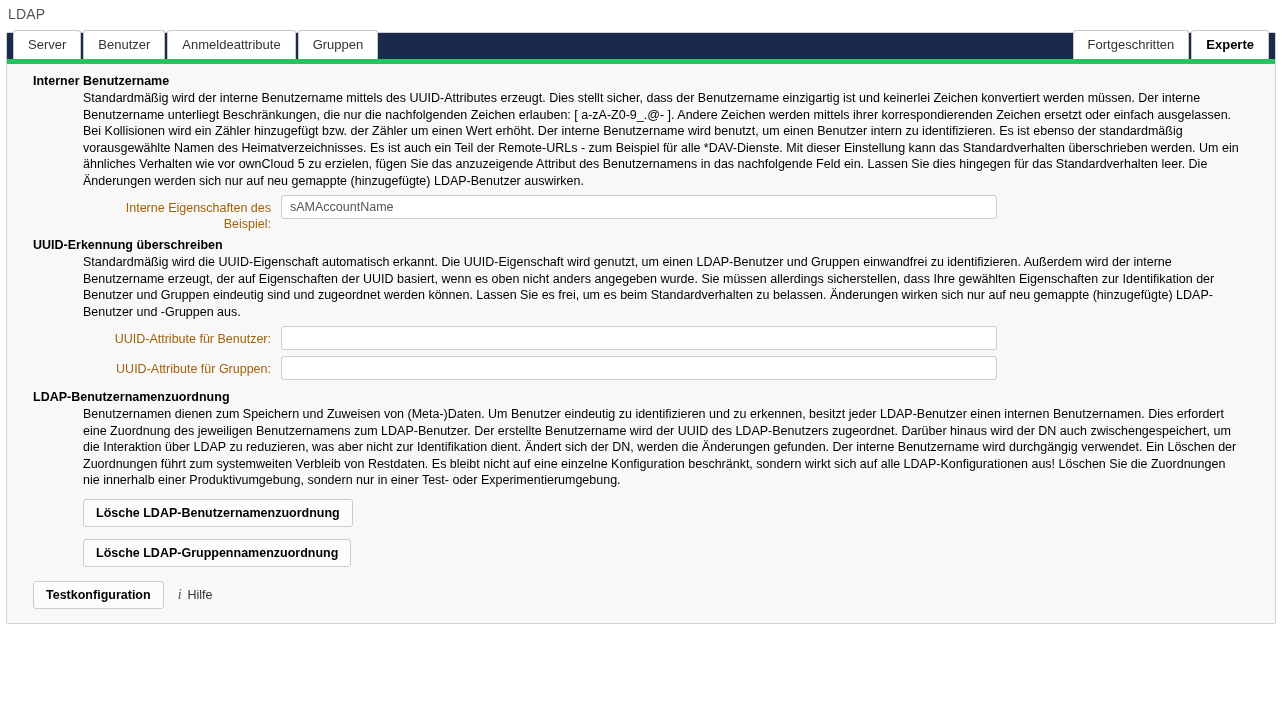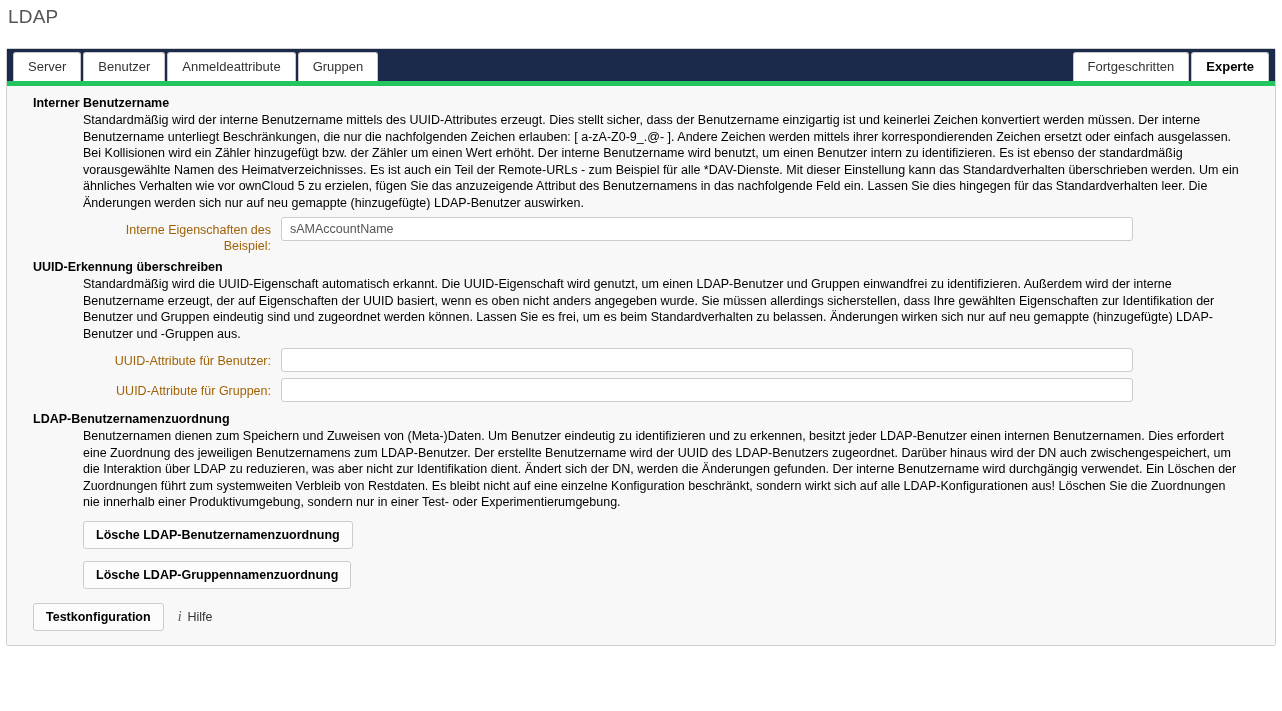--- a/index.html
+++ b/index.html
@@ -9,35 +9,35 @@
     font-family: "Liberation Sans", sans-serif;
   }
   body {
     width: 1282px;
     height: 711px;
     overflow: hidden;
     color: #000000;
     font-size: 12.5px;
   }
   .page-title {
-    font-size: 19px;
+    font-size: 14px;
     color: #555555;
     font-weight: 400;
-    padding: 6px 0 20px 8px;
+    padding: 6px 0 10px 8px;
     letter-spacing: 0.2px;
   }
   .panel {
     margin: 0 6px 0 6px;
     border: 1px solid #d0d0d0;
     background: #f8f8f8;
     border-radius: 2px;
   }
   .tabbar {
     background: #1b2a4a;
-    height: 32px;
+    height: 26px;
     display: flex;
     align-items: flex-end;
     padding: 0 6px;
     position: relative;
   }
   .tabbar .left {
     display: flex;
     align-items: flex-end;
     flex: 1 1 auto;
   }
@@ -94,21 +94,21 @@
     width: 252px;
     text-align: right;
     padding-right: 10px;
     font-size: 12.5px;
     line-height: 16px;
     color: #a16207;
     padding-top: 5px;
   }
   .field-label .line2 { display: block; }
   .field-input {
-    width: 852px;
+    width: 716px;
     height: 24px;
     border: 1px solid #cccccc;
     background: #ffffff;
     border-radius: 3px;
     padding: 0 8px;
     font-size: 12.5px;
     font-family: "Liberation Sans", sans-serif;
     color: #555555;
     box-sizing: border-box;
   }

